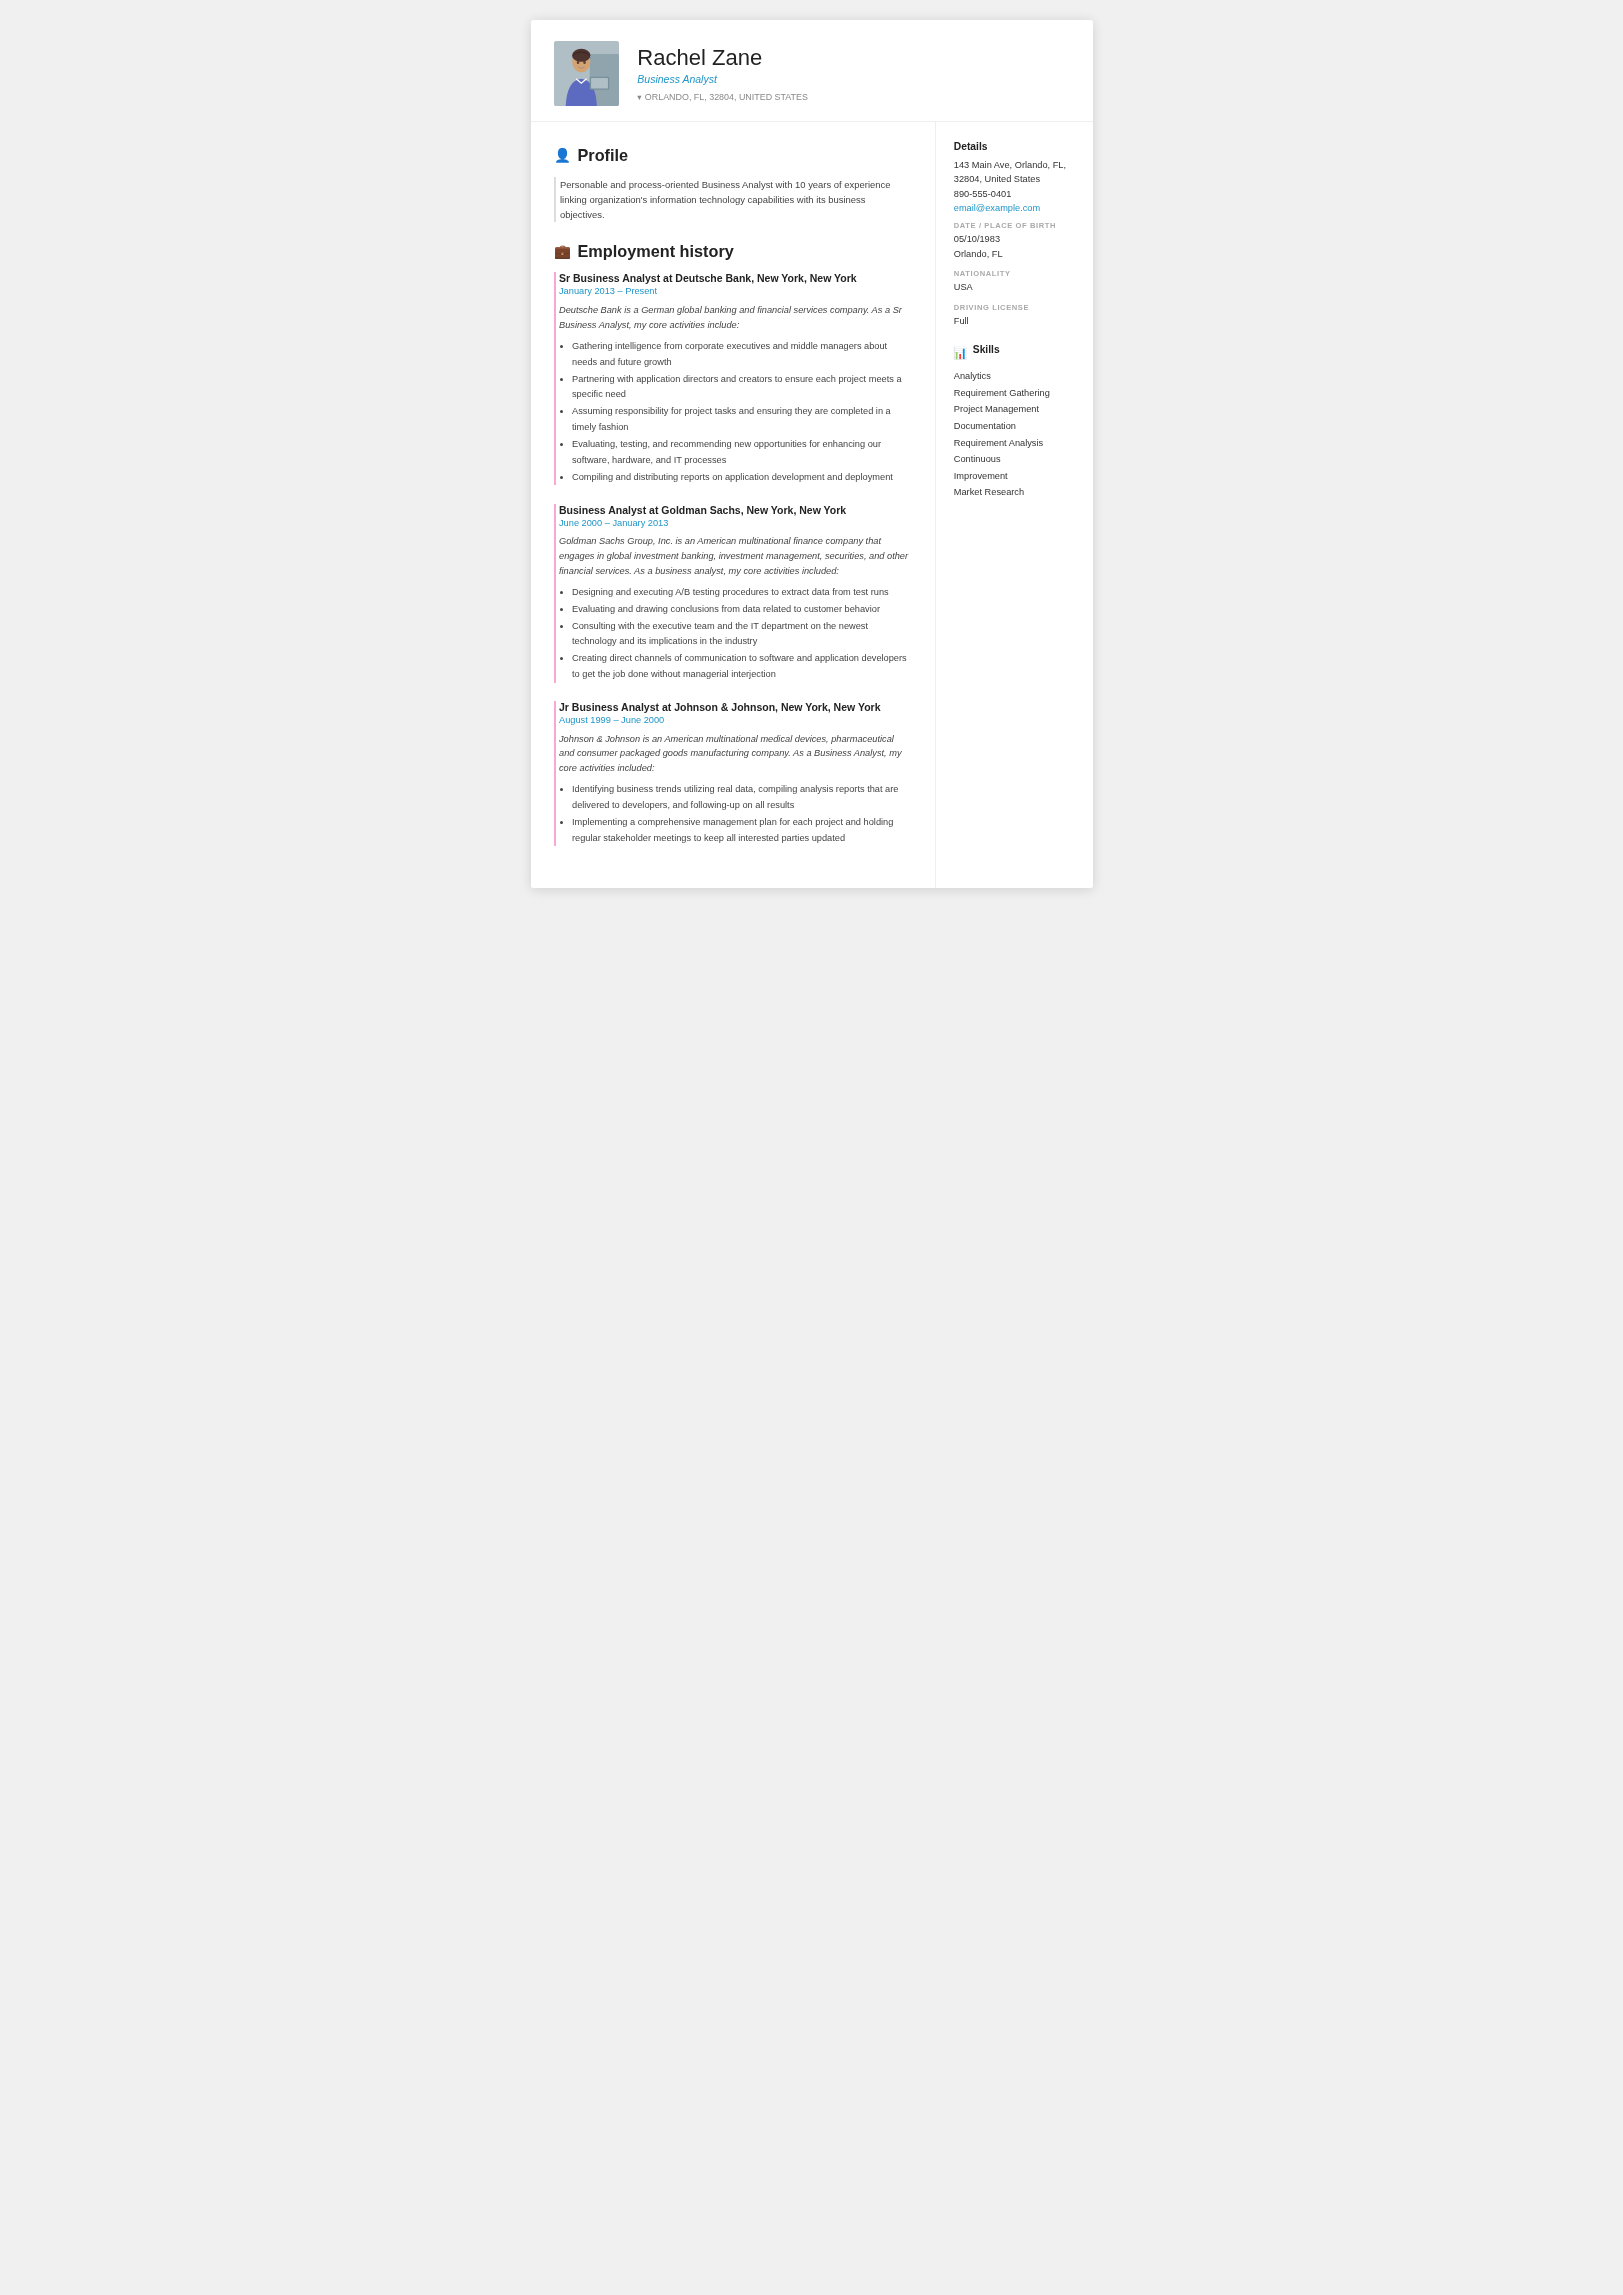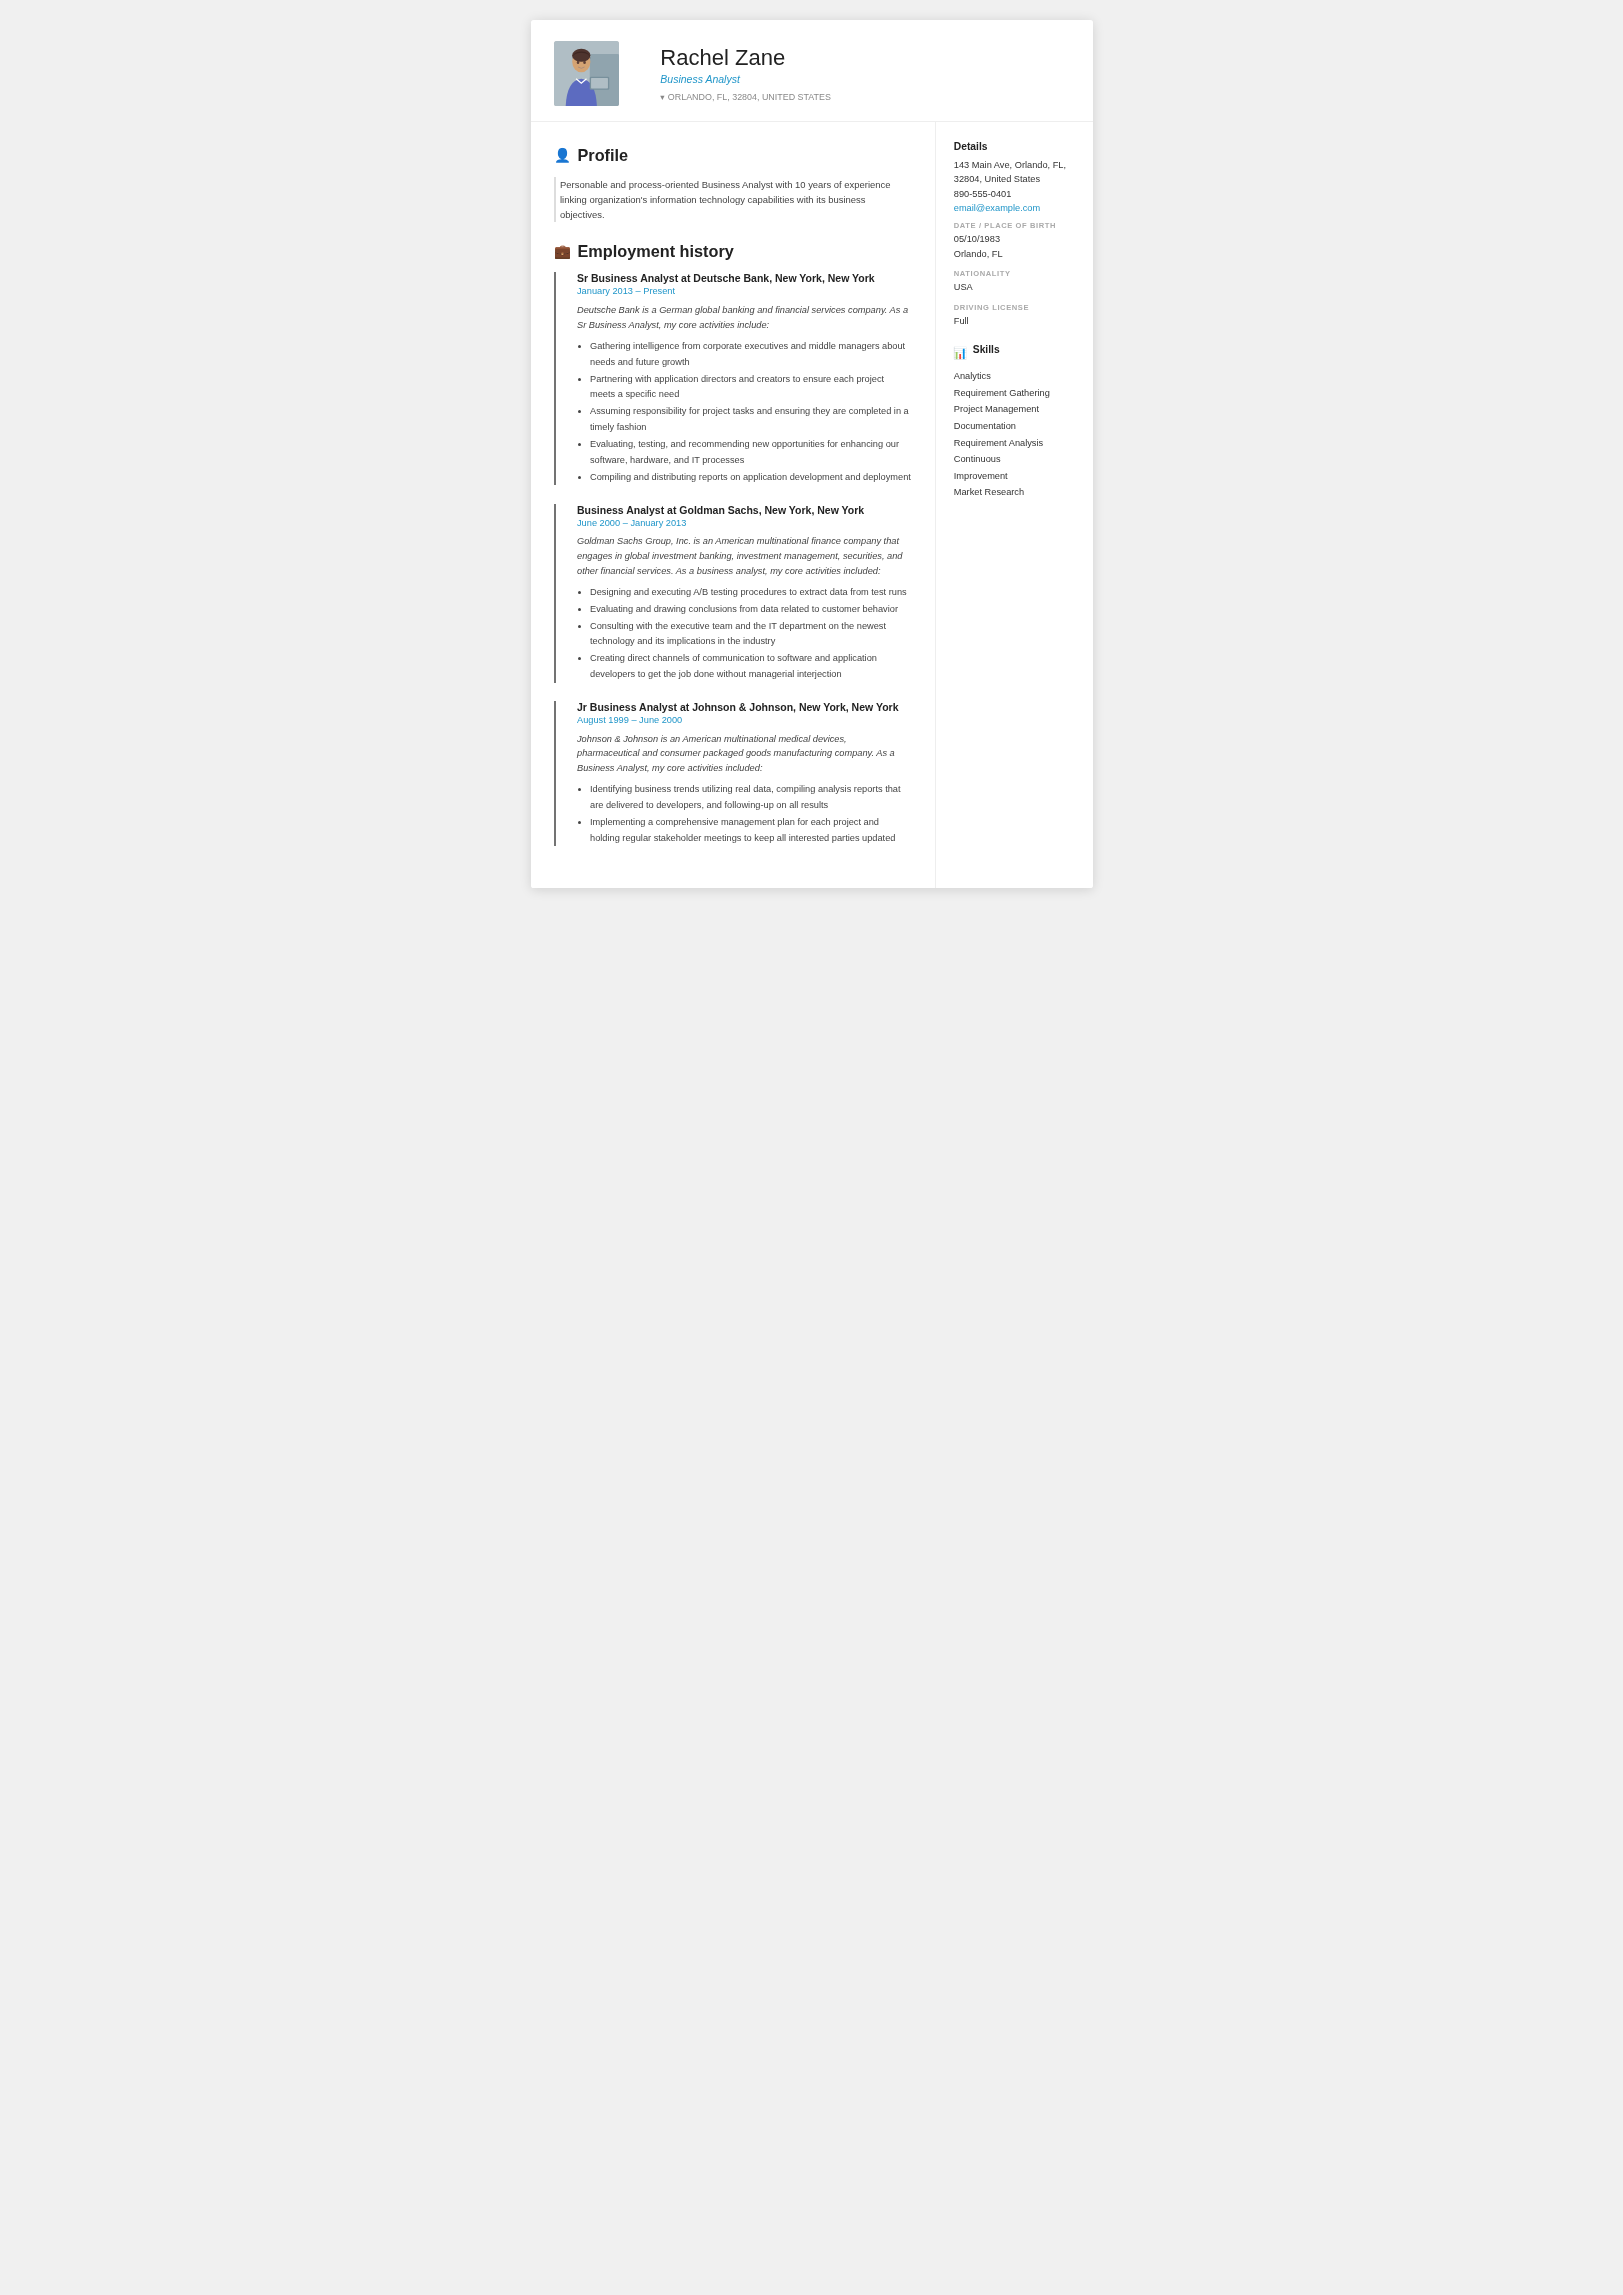--- a/index.html
+++ b/index.html
@@ -20,21 +20,20 @@
       border-radius: 2.6px;
       display: flex;
       flex-direction: column;
     }
     
     .header {
       display: flex;
       align-items: center;
       padding: 21px 23.5px 15.7px 23.5px;
       border-bottom: 0.7px solid #eee;
-      gap: 23px;
     }
     .avatar {
       width: 65px;
       height: 65px;
       border-radius: 2.6px;
       overflow: hidden;
       flex-shrink: 0;
       background: #ccc;
       margin-right: 18.3px;
     }
@@ -107,22 +106,22 @@
     .profile-text {
       font-size: 0.9em;
       color: #444;
       line-height: 1.6;
     }
 
     
     .employment-section {}
     .job {
       margin-bottom: 18.3px;
-      padding-left: 21px;
-      border-left: 2px solid #737373;
+      padding-left: 3px;
+      border-left: 2px solid #f9a8d4;
     }
     .job-title {
       font-size: 1em;
       font-weight: 700;
       color: #222;
       margin-bottom: 2px;
     }
     .job-dates {
       color: #2196c9;
       font-size: 0.88em;

